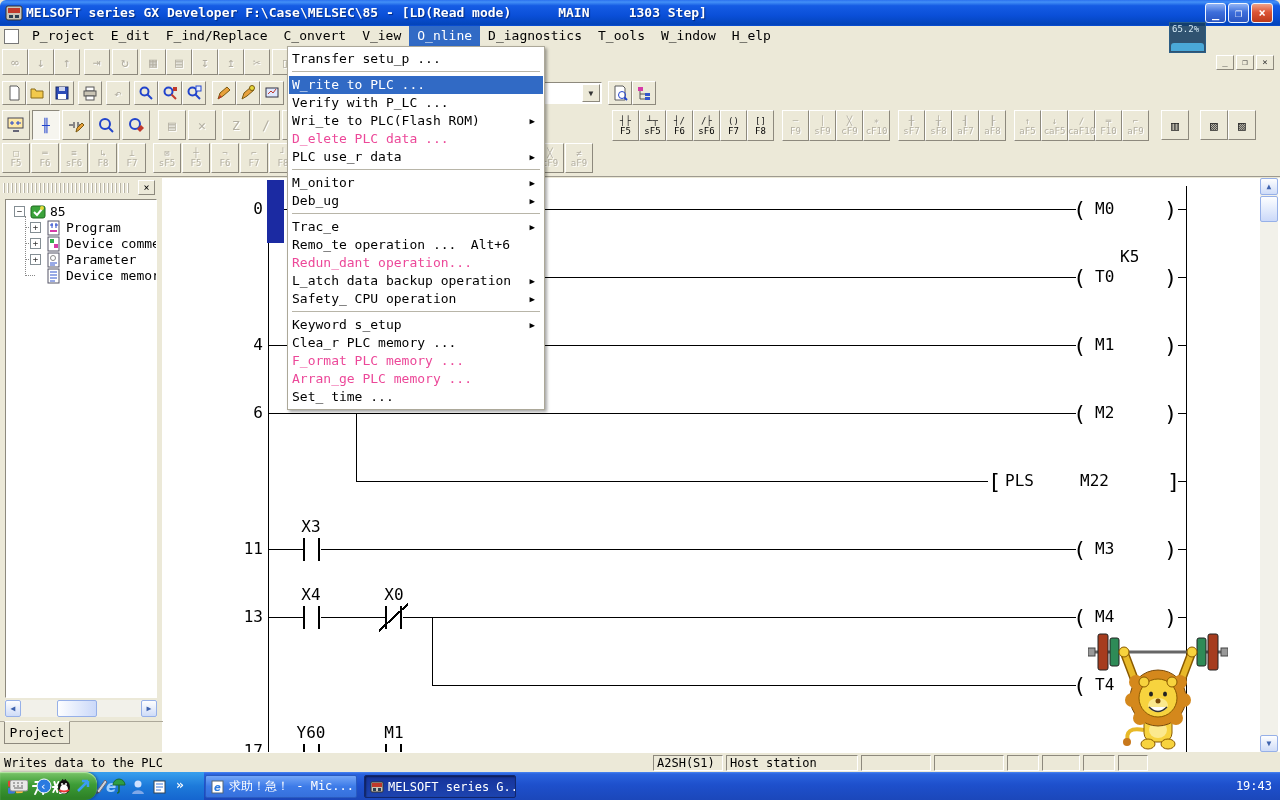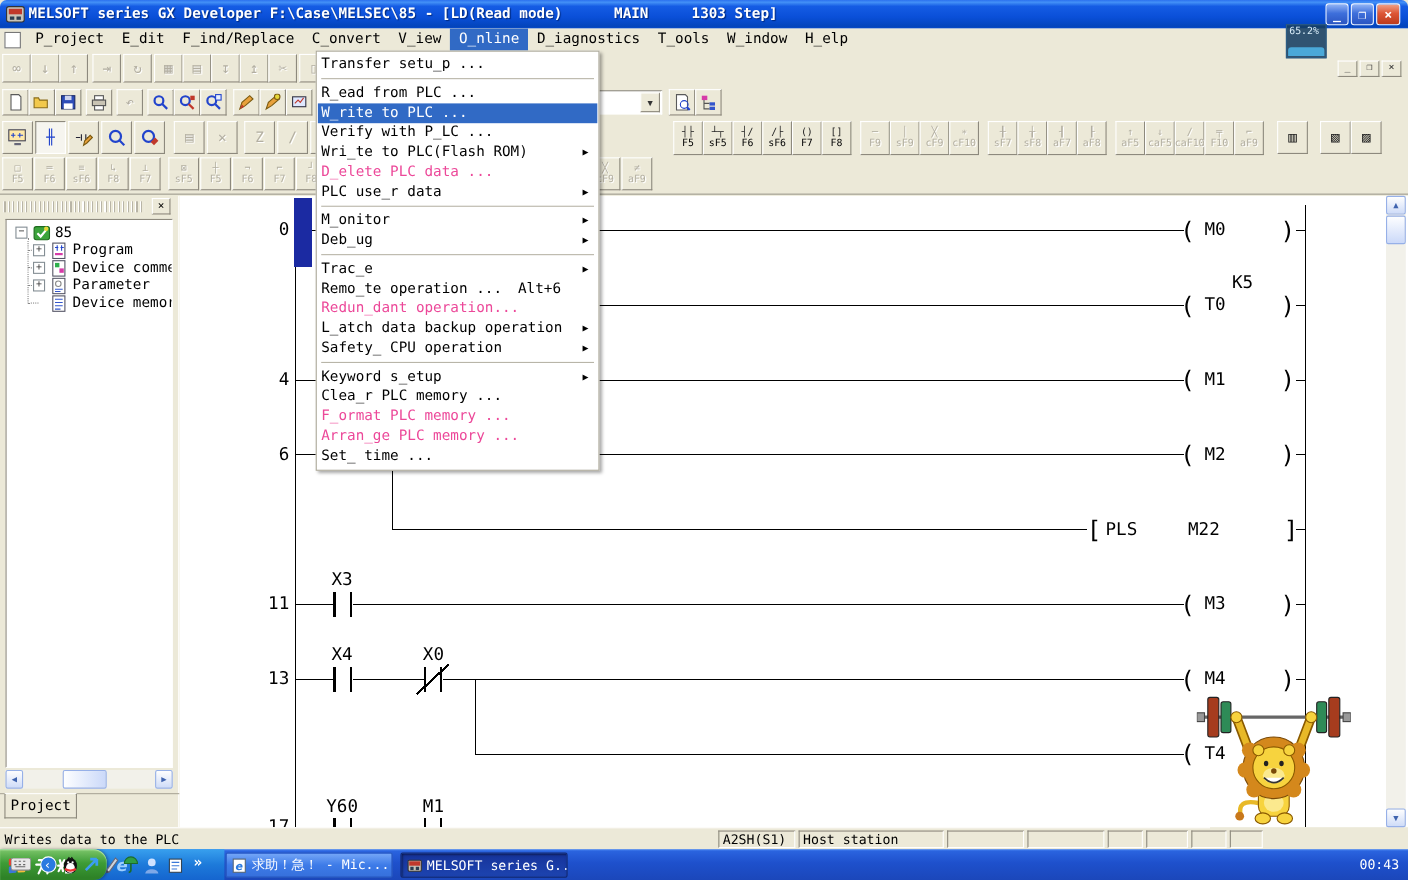--- a/index.html
+++ b/index.html
@@ -644,21 +644,20 @@
     <ellipse cx="63" cy="64" rx="2" ry="2.5" fill="#222"></ellipse>
       <ellipse cx="77" cy="64" rx="2" ry="2.5" fill="#222"></ellipse>
     <ellipse cx="70" cy="75" rx="10" ry="7" fill="#FBE98E"></ellipse>
     <circle cx="70" cy="71" r="2.5" fill="#7a4a08"></circle>
     <path d="M61 77 Q 70 86 79 77" fill="#fff" stroke="#333" stroke-width="1.5"></path>
   </svg>
 
   <div id="dropdown" class="ab">
     <div class="mi"><span>Transfer setu̲p ...</span></div>
     <div class="msep"></div>
-    <div class="mi"><span>R̲ead from PLC ...</span></div>
     <div class="mi hi"><span>W̲rite to PLC ...</span></div>
     <div class="mi"><span>Verify with P̲LC ...</span></div>
     <div class="mi"><span>Wri̲te to PLC(Flash ROM)</span><span class="arr">▶</span></div>
     <div class="mi dis"><span>D̲elete PLC data ...</span></div>
     <div class="mi"><span>PLC use̲r data</span><span class="arr">▶</span></div>
     <div class="msep"></div>
     <div class="mi"><span>M̲onitor</span><span class="arr">▶</span></div>
     <div class="mi"><span>Deb̲ug</span><span class="arr">▶</span></div>
     <div class="msep"></div>
     <div class="mi"><span>Trac̲e</span><span class="arr">▶</span></div>
@@ -757,17 +756,17 @@
           <path d="M2 12L12 2M12 2h-6M12 2v6" stroke="#3b9df0" stroke-width="2.5" fill="none"></path>
         </svg>
       <svg class="ab" style="left:94px;top:6px" width="14" height="16">
           <path d="M3 13L11 2l2 2-8 11z" fill="#cfd4da" stroke="#667"></path>
           <path d="M3 13l-1 3 3-1z" fill="#445"></path>
         </svg>
       <svg class="ab" style="left:112px;top:5px" width="14" height="17">
           <path d="M1 8a6 6 0 0 1 12 0z" fill="#2f9e44" stroke="#1b6b2d"></path>
           <path d="M7 8v6q0 2-2 2" stroke="#1b6b2d" stroke-width="1.5" fill="none"></path>
         </svg>
-      <span id="tray-time">00:43</span>
+      <span id="tray-time">19:43</span>
     </div>
   </div>
 
 </div>
 
 </body></html>

